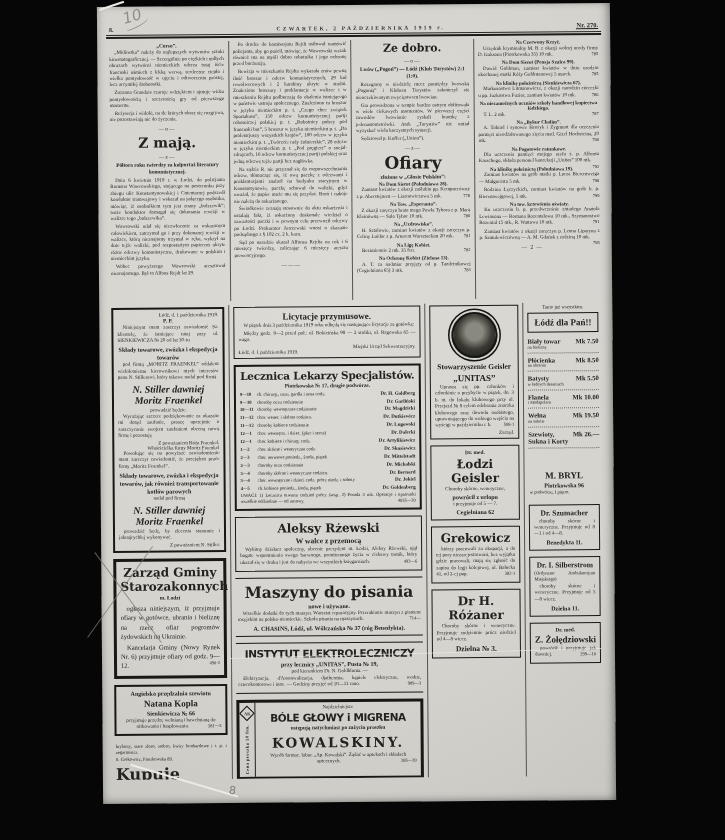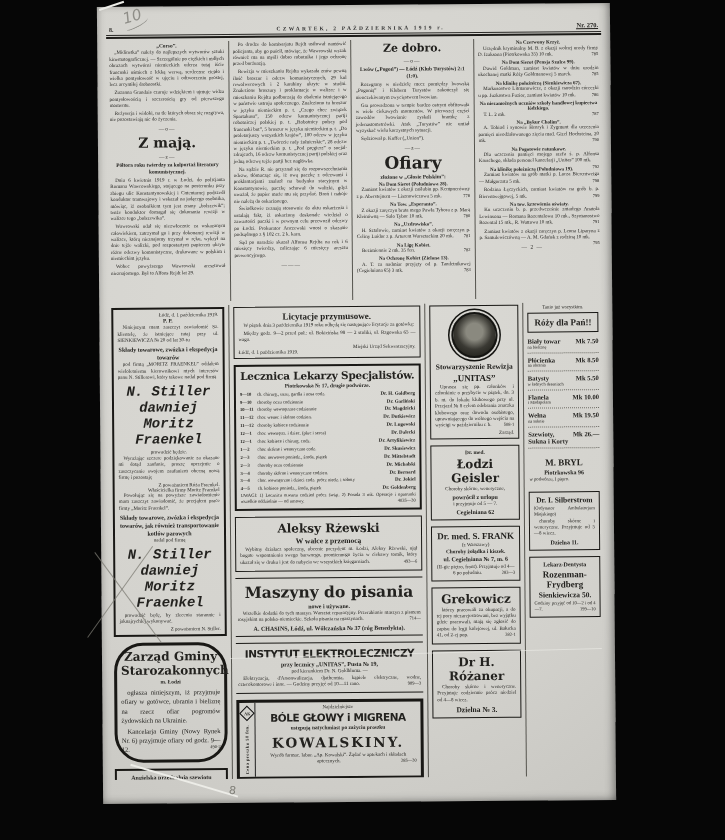--- a/index.html
+++ b/index.html
@@ -40,41 +40,41 @@
   .h1  {font-family:"DejaVu Serif",serif;font-size:14px;font-weight:bold;text-align:center;margin:3px 0 0;}
   .h2  {font-family:"DejaVu Serif",serif;font-size:11px;font-weight:bold;text-align:center;margin:1px 0;}
   .adh-l{font-family:"DejaVu Serif",serif;font-size:10.5px;font-weight:bold;text-align:center;letter-spacing:-0.2px;margin:0 0 1px;}
   .adh-m{font-family:"DejaVu Serif",serif;font-size:15.5px;font-weight:bold;text-align:center;margin:1px 0;}
   .adh2{font-family:"DejaVu Serif",serif;font-size:12px;font-weight:bold;text-align:center;margin:1px 0;}
   .adh3{font-size:9px;font-weight:bold;text-align:center;margin:1px 0;}
   .adh4{font-family:"DejaVu Sans",sans-serif;font-size:10.5px;font-weight:bold;text-align:center;letter-spacing:-0.4px;margin:1px 0;}
   .adh5{font-family:"DejaVu Serif",serif;font-size:13.5px;font-weight:bold;text-align:center;letter-spacing:2px;margin:2px 0;}
   .adb {font-size:6px;font-weight:bold;text-align:center;line-height:1.35;}
   .adb9{font-size:7.5px;font-weight:bold;text-align:center;line-height:1.3;}
-  .script{font-family:Liberation Mono, monospace;font-style:italic;font-weight:bold;font-size:14px;text-align:center;margin:2px 0;}
+  .script{font-family:Liberation Serif, serif;font-style:italic;font-weight:bold;font-size:10px;text-align:center;margin:2px 0;}
   .kupuje{font-family:"DejaVu Serif",serif;font-size:16px;font-weight:bold;margin-top:2px;}
   .ref{float:right;font-size:4.5px;font-weight:normal;margin-left:3px;}
   
   .entry{margin-bottom:2px;}
   .ehead{font-size:5px;font-weight:bold;text-align:center;margin-bottom:0.5px;}
   .ebody{font-size:5px;line-height:1.28;text-align:justify;text-indent:5px;}
   
   .sched{display:flex;gap:2px;font-size:4.6px;line-height:1.5;align-items:baseline;}
   .sch-time{font-weight:bold;flex:0 0 15px;white-space:nowrap;}
   .sch-desc{flex:1;white-space:nowrap;overflow:hidden;}
   .sch-doc{font-weight:bold;white-space:nowrap;font-size:5px;}
   
   .price{display:flex;justify-content:space-between;align-items:flex-start;border-bottom:1px dotted #6a6962;padding:3px 0 2.5px;}
   .price-name{font-size:6.6px;font-weight:bold;line-height:1.1;}
   .price-sub{display:block;font-size:4.3px;font-weight:normal;}
   .price-val{font-size:6.6px;font-weight:bold;white-space:nowrap;}
   
   .box{border:2px solid #191815;padding:3px 4px;margin-bottom:6px;}
   .box-thin{border-width:1px;}
-  .box-thick{border-width:3.5px;border-radius:29px;}
+  .box-thick{border-width:3.5px;}
   .hrbox{border-top:1.5px solid #191815;border-bottom:1.5px solid #191815;padding:3px 2px;margin-bottom:6px;}
   .nobox{padding:2px 1px;margin-bottom:6px;}
   
   .kw{display:flex;padding:0;}
   .kw-side{flex:0 0 15px;border-right:1px solid #222;display:flex;flex-direction:column;align-items:center;padding:3px 0;}
   .kw-logo{width:9px;height:9px;border:1.2px solid #111;transform:rotate(45deg);display:flex;align-items:center;justify-content:center;margin:2px 0 6px;}
   .kw-logo span{transform:rotate(-45deg);font-size:4px;font-weight:bold;}
   .kw-sidetext{writing-mode:vertical-rl;transform:rotate(180deg);font-size:4.4px;font-weight:bold;letter-spacing:0.5px;}
   .kw-main{flex:1;padding:2px 4px;}
   
@@ -365,57 +365,50 @@
               <div class="blk adh5">KOWALSKINY.</div>
               <div class="blk ctr">Wyrób farmac. labor. „Ap. Kowalski”. Żądać w aptekach i składach aptecznych.<span class="ref">285—30</span></div>
             </div>
         </div>
       </div>
 
       <div class="adcol" style="width:98px">
         <div class="box box-thin">
           <div class="emblem"></div>
           <div>
-              <div class="blk adb9">Stowarzyszenie Rewizja</div>
+              <div class="blk adb9">Stowarzyszenie Geisler</div>
               <div class="blk adh3">„UNITAS”</div>
               <div class="blk p">Uprasza się pp. członków i członkinie o przybycie w piątek, dn. 3 b. m. do lokalu klubowego przy ul. Przejazd № 8 celem odebrania znaczka klubowego oraz dowodu osobistego, uprawniającego do wolnego wejścia na wyścigi w październiku r. b.<span class="ref">508-1</span></div>
               <div class="blk r">Zarząd.</div>
             </div>
         </div>
         <div class="box box-thin">
             <div class="blk ctrb">Dr. med.</div>
             <div class="blk adh2">Łodzi Geisler</div>
             <div class="blk ctr">Choroby skórne, weneryczne,</div>
             <div class="blk adb">powrócił z urlopu</div>
             <div class="blk ctr">i przyjmuje od 5 — 7.</div>
             <div class="blk adb">Cegielniana 62</div>
           </div>
         <div class="box box-thin">
-            <div class="blk adh3">Dr. med. S. FRANK</div>
-            <div class="blk ctr">(z Warszawy)</div>
-            <div class="blk ctrb">Choroby żołądka i kiszek.</div>
-            <div class="blk adb">ul. Cegielniana № 7, m. 6</div>
-            <div class="blk ctr">(II-gie piętro, front). Przyjmuje od 4—6 po południu.<span class="ref">283—3</span></div>
-          </div>
-        <div class="box box-thin">
             <div class="blk adh2">Grekowicz</div>
             <div class="blk p">którzy pracowali za okupacji, a do tej pory niezarejestrowani, bez wyjątku gdzie pracowali, mają się zgłosić do zapisu do legji kolejowej, ul. Bałucka 41, od 2-ej pop.<span class="ref">382-1</span></div>
           </div>
         <div class="box box-thin">
             <div class="blk adh2">Dr H. Różaner</div>
             <div class="blk p">Choroby skórne i weneryczne. Przyjmuje codziennie prócz niedziel od 4—8 wiecz.</div>
             <div class="blk adb9">Dzielna № 3.</div>
           </div>
 
       </div>
 
       <div class="adcol" style="width:80px">
         <div class="blk ctr" style="font-size:4.8px;margin-bottom:2px">Tanio już wszystkim.</div>
         <div class="box box-thin" style="margin-bottom:2px">
-            <div class="blk adh3">Róży dla Pań!!</div>
+            <div class="blk adh3">Łódź dla Pań!!</div>
           </div>
         <div>
             <div class="blk price">
               <span class="price-name">Biały towar<span class="price-sub">na bieliznę</span></span>
               <span class="price-val">Mk 7.50</span>
             </div>
             <div class="blk price">
               <span class="price-name">Płócienka<span class="price-sub">na ubrania</span></span>
               <span class="price-val">Mk 8.50</span>
             </div>
@@ -429,36 +422,40 @@
             </div>
             <div class="blk price">
               <span class="price-name">Wełna<span class="price-sub">na suknie</span></span>
               <span class="price-val">Mk 19.50</span>
             </div>
             <div class="blk price">
               <span class="price-name">Szewioty, Sukna i Korty</span>
               <span class="price-val">Mk 26.—</span>
             </div>
           </div>
-        <div class="nobox" style="margin-top:6px">
+        <div class="nobox" style="margin-top:19px">
             <div class="blk adh3">M. BRYL</div>
             <div class="blk adb">Piotrkowska 96</div>
             <div class="blk tiny">w podwórzu, I piętro.</div>
+          </div>
+        <div class="box box-thin">
+            <div class="blk adb9">Dr. Szumacher</div>
+            <div class="blk p">choroby skórne i weneryczne. Przyjmuje od 8—1 i od 4—8.</div>
+            <div class="blk adb">Benedykta 11.</div>
           </div>
         <div class="box box-thin">
             <div class="blk adb9">Dr. I. Silberstrom</div>
             <div class="blk tiny">(Ordynator Ambulatorjum Miejskiego)</div>
             <div class="blk p">choroby skórne i weneryczne. Przyjmuje od 5—8 wiecz.</div>
             <div class="blk adb">Dzielna 11.</div>
           </div>
         <div class="box box-thin">
-            <div class="blk adb">Lekarz-Dentysta</div>
-            <div class="blk adh3">Rozenman-Frydberg</div>
-            <div class="blk adb9">Sienkiewicza 50.</div>
-            <div class="blk tiny">Godziny przyjęć od 10—2 i od 4—7.<span class="ref">199—10</span></div>
+            <div class="blk ctrb">Dr. med.</div>
+            <div class="blk adh3">Z. Żołędziowski</div>
+            <div class="blk p">powrócił i przyjmuje jak dawniej.<span class="ref">299—10</span></div>
           </div>
       </div>
     </div>
 
     <div class="pencil a"></div>
     <div class="pencil b"></div>
     <div class="crease c1"></div>
     <div class="crease c2"></div>
     <div class="hw8">8</div>
   </div>

